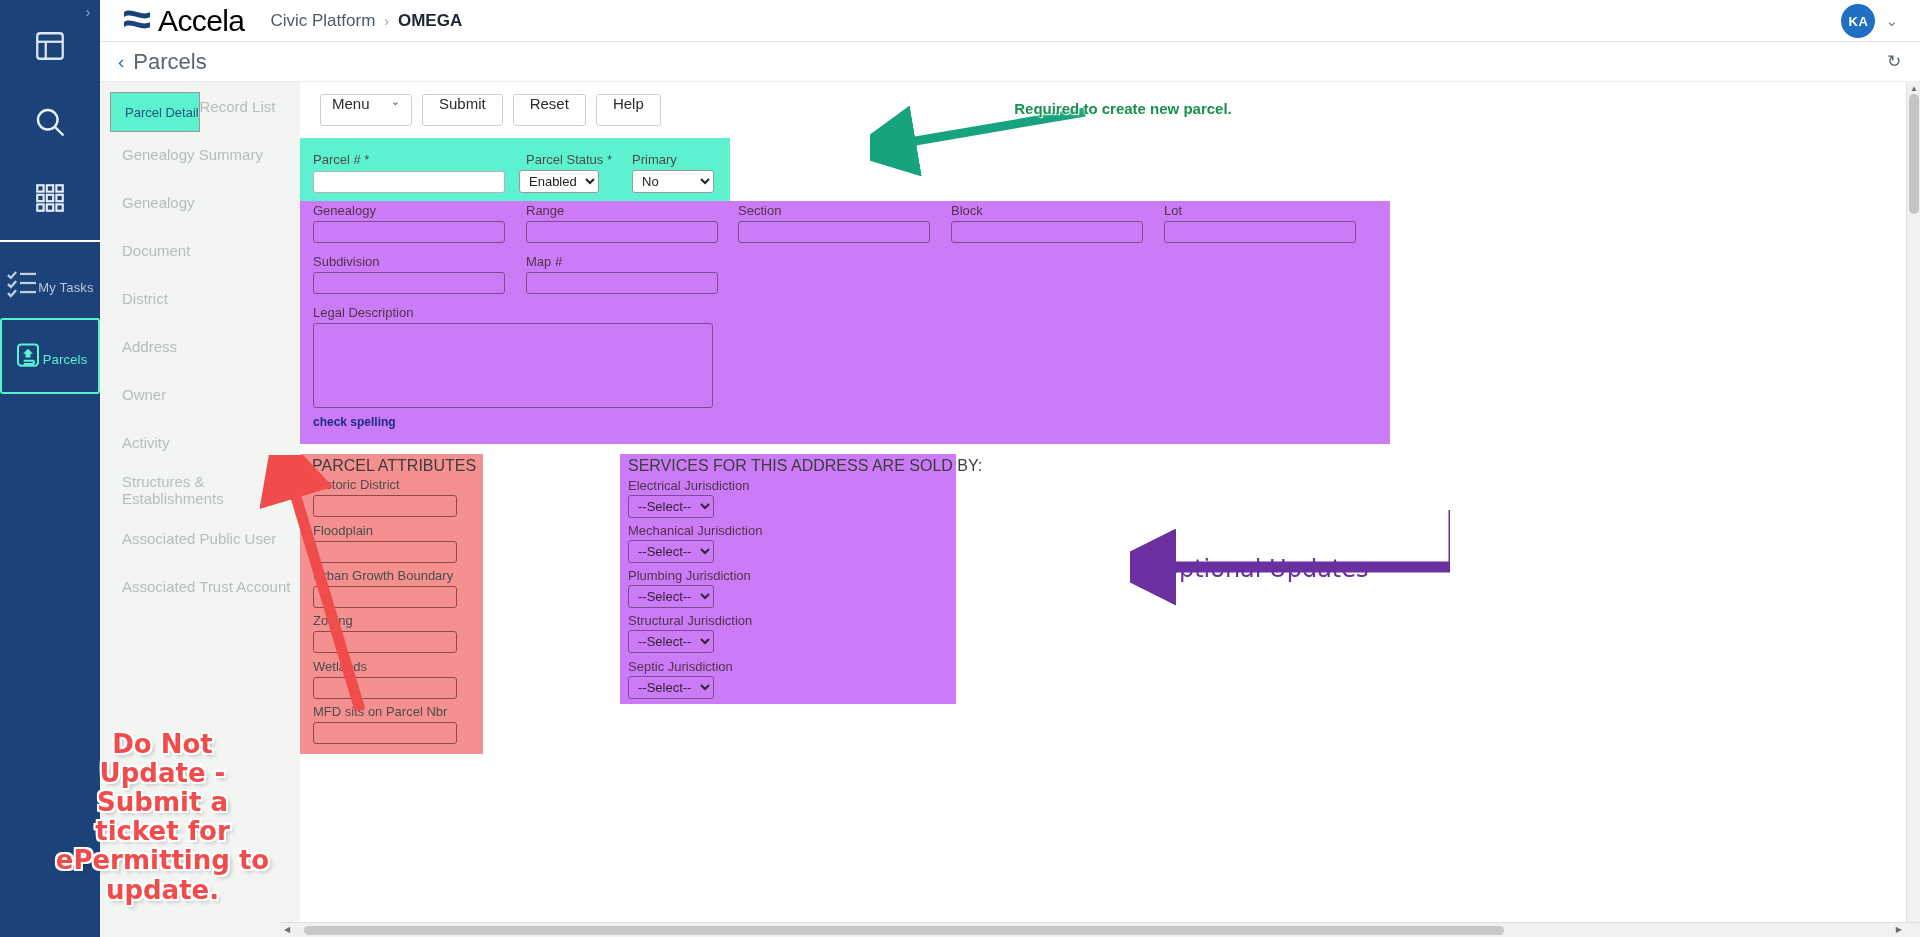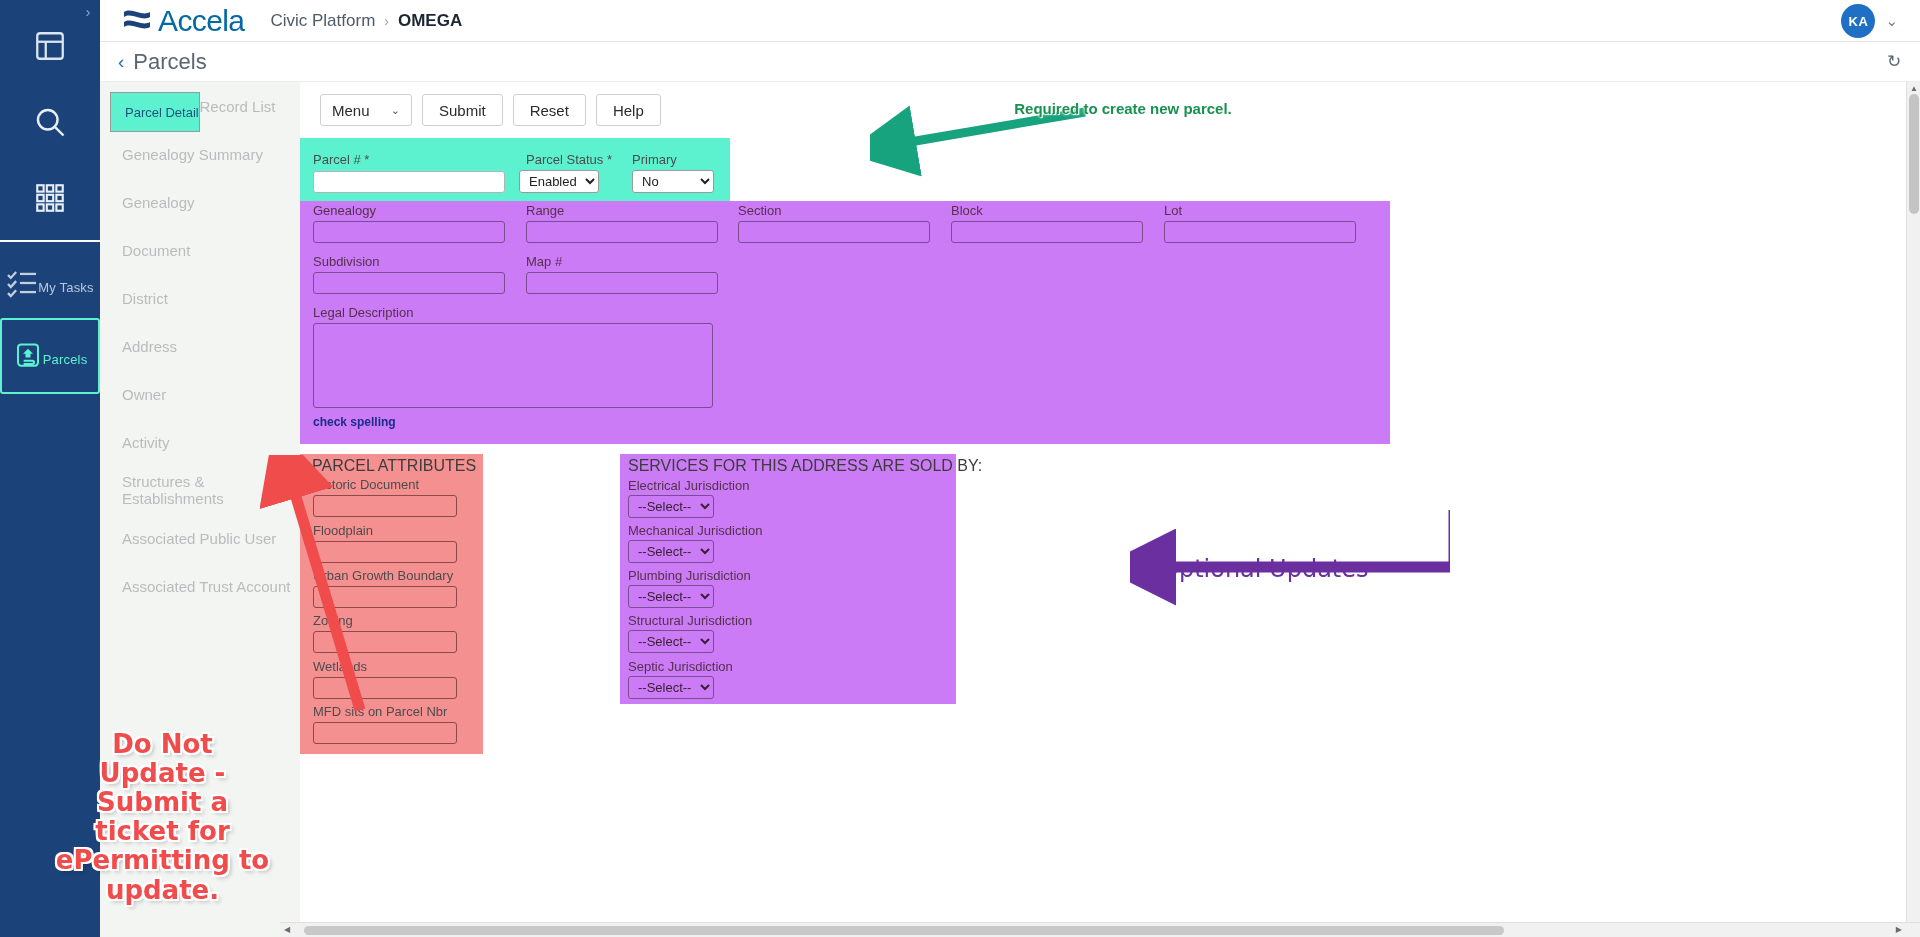--- a/index.html
+++ b/index.html
@@ -33,21 +33,21 @@
   .rail-item.active-box .label { color: #5df2cf; }
   .rail-label { margin-top: 7px; font-size: 13px; letter-spacing: .2px; }
 
   
   .header {
     position: absolute; left: 100px; top: 0; width: 1820px; height: 42px;
     background: #ffffff; display: flex; align-items: center; padding-left: 22px;
     border-bottom: 1px solid #e4e4e4;
   }
   .logo-mark { width: 30px; height: 26px; margin-right: 6px; }
-  .logo-text { font-size: 30px; color: #0369a1; letter-spacing: -0.6px; font-weight: 400; }
+  .logo-text { font-size: 30px; color: #000000; letter-spacing: -0.6px; font-weight: 400; }
   .crumb { margin-left: 26px; font-size: 17px; color: #4e5a66; }
   .crumb-sep { margin: 0 9px; color: #9aa4ae; font-size: 14px; }
   .crumb-cur { font-size: 17px; color: #1c2733; font-weight: bold; }
   .avatar-wrap { position: absolute; right: 22px; top: 4px; display: flex; align-items: center; }
   .avatar {
     width: 34px; height: 34px; border-radius: 50%; background: #1f6fc4;
     color: #fff; font-size: 13px; display: flex; align-items: center; justify-content: center;
     font-weight: bold; letter-spacing: .5px;
   }
   .avatar-caret { margin-left: 10px; color: #6b7a89; font-size: 15px; }
@@ -82,21 +82,21 @@
   
   .content {
     position: absolute; left: 300px; top: 82px; width: 1620px; height: 855px;
     background: #ffffff;
   }
   .toolbar {
     position: absolute; left: 20px; top: 12px; display: flex; gap: 10px;
   }
   .tb-btn {
     height: 32px; border: 1px solid #cfcfcf; background: #fff; border-radius: 3px;
-    font-size: 15px; color: #2b2b2b; padding: 0 16px; display: flex; align-items: center;
+    font-size: 15px; color: #2b2b2b; padding: 0 16px; display: flex; 
     font-family: "Liberation Sans", sans-serif; cursor: pointer;
   }
   .tb-menu { width: 92px; justify-content: space-between; padding: 0 11px; }
   .tb-caret { font-size: 11px; color: #555; }
   .band-teal { position:absolute; left: 0; top: 56px; width: 430px; height: 63px; background: #5df2cf; }
   .band-purple { position:absolute; left: 0; top: 119px; width: 1090px; height: 243px; background: #cb7bf5; }
 
   .fld-label { position: absolute; font-size: 13px; color: #4c4c4c; }
   .fld-label.onpurple { color: #55314d; }
   .inp {
@@ -344,21 +344,21 @@
     <span class="fld-label onpurple" style="left:226px;top:172px;">Map #</span>
     <input class="inp purple-bg" style="left: 226px; top: 190px; width: 192px;" value="">
 
     <span class="fld-label onpurple" style="left:13px;top:223px;">Legal Description</span>
     <textarea class="ta" style="left: 13px; top: 241px; width: 400px; height: 85px;"></textarea>
     <span class="spell-link" style="left:13px;top:333px;">check spelling</span>
 
     <div class="panel-red"></div>
     <span class="panel-head" style="left:12px;top:375px;">PARCEL ATTRIBUTES</span>
 
-    <span class="fld-label" style="left:13px;top:395px;">Historic Document</span>
+    <span class="fld-label" style="left:13px;top:395px;">Historic District</span>
     <input class="inp red-bg" style="left: 13px; top: 413px; width: 144px;">
 
     <span class="fld-label" style="left:13px;top:441px;">Floodplain</span>
     <input class="inp red-bg" style="left: 13px; top: 459px; width: 144px;">
 
     <span class="fld-label" style="left:13px;top:486px;">Urban Growth Boundary</span>
     <input class="inp red-bg" style="left: 13px; top: 504px; width: 144px;">
 
     <span class="fld-label" style="left:13px;top:531px;">Zoning</span>
     <input class="inp red-bg" style="left: 13px; top: 549px; width: 144px;">

